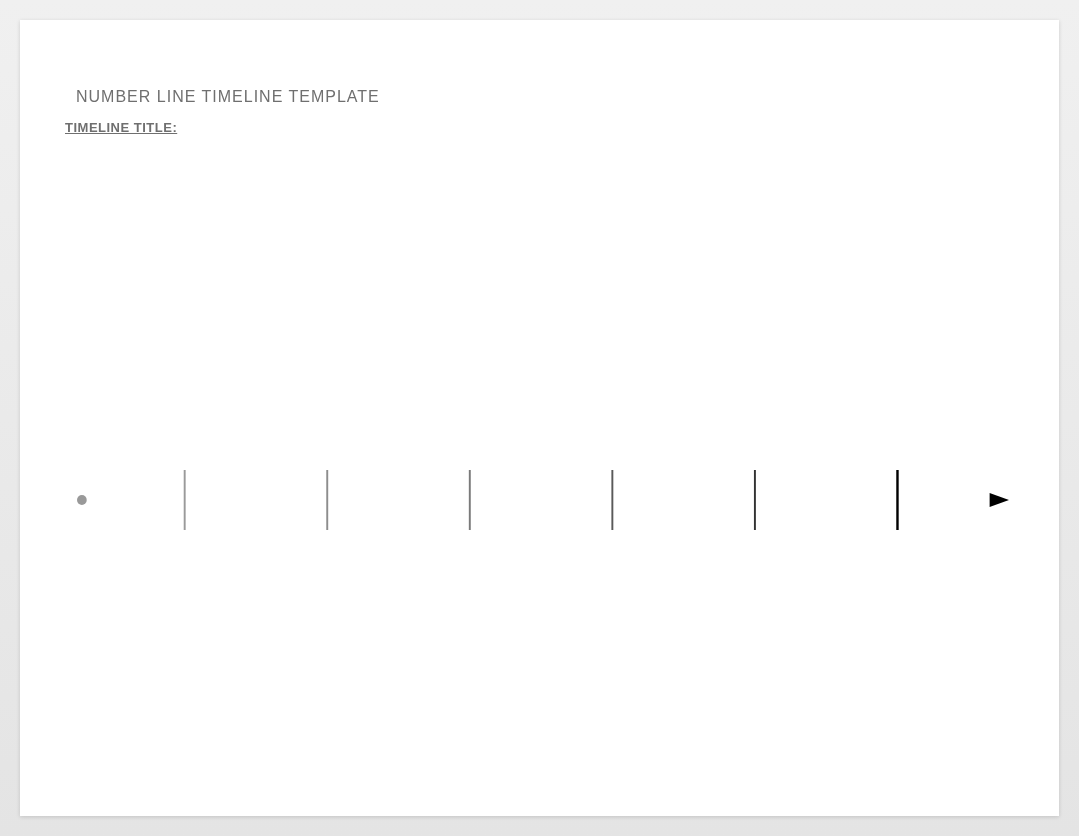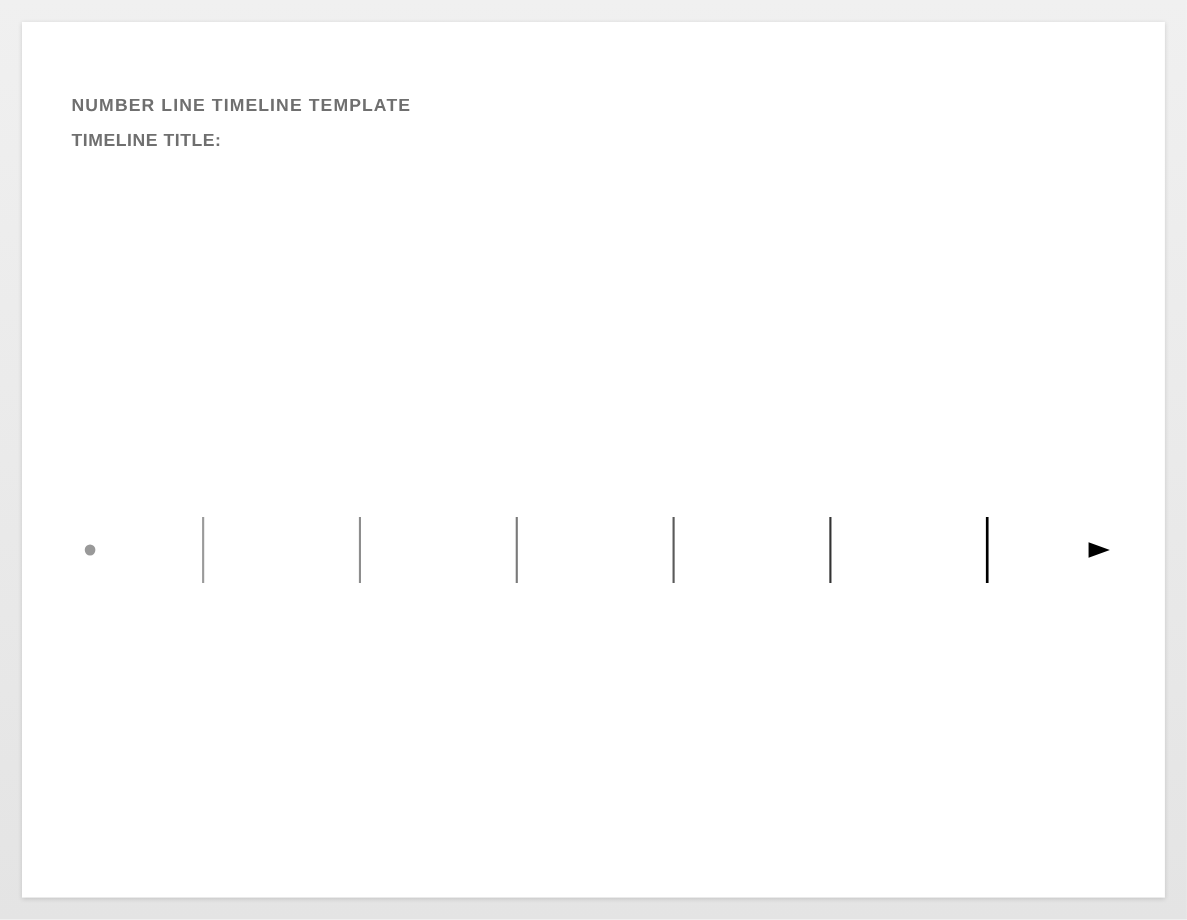--- a/index.html
+++ b/index.html
@@ -17,30 +17,32 @@
     .page {
       width: 100%;
       height: 100%;
       background: #ffffff;
       box-shadow: 0 1px 4px rgba(0,0,0,0.15);
       padding: 68px 45px 30px 45px;
       position: relative;
     }
     .title {
       font-size: 16px;
-      font-weight: bold;
+      font-weight: normal;
       letter-spacing: 1px;
       color: #6f6f6f;
       margin-bottom: 14px;
+      margin-left: 11px;
     }
     .subtitle {
-      font-size: 16px;
+      font-size: 13px;
       font-weight: bold;
       letter-spacing: 0.5px;
       color: #6f6f6f;
+      text-decoration: underline;
     }
     .timeline-container {
       position: absolute;
       top: 440px;
       left: 58px;
       right: 50px;
       height: 80px;
     }
     .timeline-svg {
       width: 100%;

